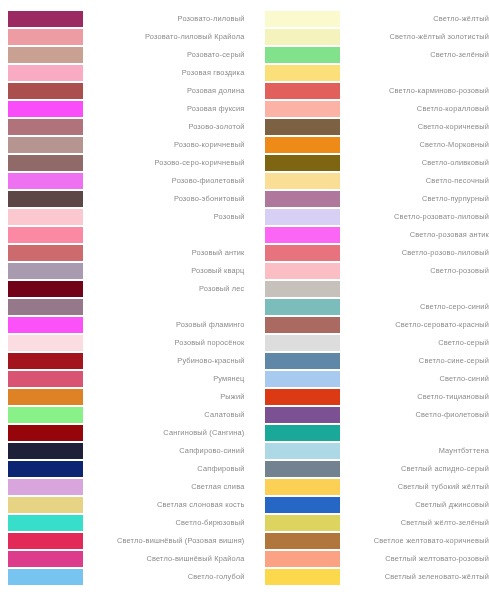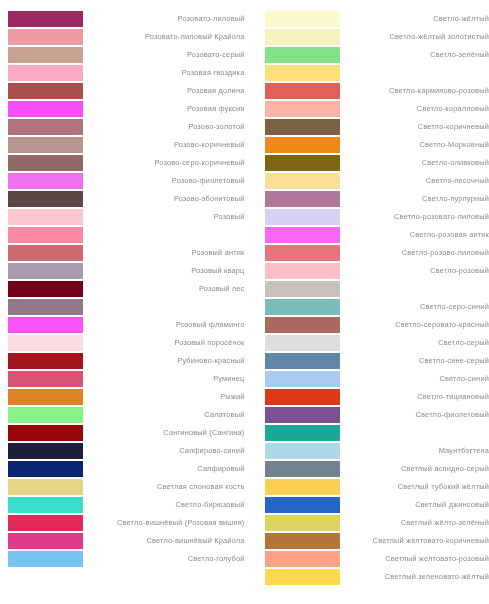--- a/index.html
+++ b/index.html
@@ -152,20 +152,24 @@
       </div>
       <div class="swatch-row">
         <div class="swatch-chip" style="background: rgb(29, 32, 56);"></div>
         <div class="swatch-label">Сапфирово-синий</div>
       </div>
       <div class="swatch-row">
         <div class="swatch-chip" style="background: rgb(12, 37, 114);"></div>
         <div class="swatch-label">Сапфировый</div>
       </div>
       <div class="swatch-row">
+        <div class="swatch-chip" style="background: rgb(216, 165, 220);"></div>
+        <div class="swatch-label">Светлая слива</div>
+      </div>
+      <div class="swatch-row">
         <div class="swatch-chip" style="background: rgb(230, 212, 132);"></div>
         <div class="swatch-label">Светлая слоновая кость</div>
       </div>
       <div class="swatch-row">
         <div class="swatch-chip" style="background: rgb(55, 222, 202);"></div>
         <div class="swatch-label">Светло-бирюзовый</div>
       </div>
       <div class="swatch-row">
         <div class="swatch-chip" style="background: rgb(227, 41, 87);"></div>
         <div class="swatch-label">Светло-вишнёвый (Розовая вишня)</div>
@@ -288,21 +292,21 @@
       <div class="swatch-row">
         <div class="swatch-chip" style="background: rgb(38, 103, 197);"></div>
         <div class="swatch-label">Светлый джинсовый</div>
       </div>
       <div class="swatch-row">
         <div class="swatch-chip" style="background: rgb(220, 212, 94);"></div>
         <div class="swatch-label">Светлый жёлто-зелёный</div>
       </div>
       <div class="swatch-row">
         <div class="swatch-chip" style="background: rgb(177, 118, 59);"></div>
-        <div class="swatch-label">Светлый желтовато-коричневый</div>
+        <div class="swatch-label">Светлое желтовато-коричневый</div>
       </div>
       <div class="swatch-row">
         <div class="swatch-chip" style="background: rgb(251, 161, 132);"></div>
         <div class="swatch-label">Светлый желтовато-розовый</div>
       </div>
       <div class="swatch-row">
         <div class="swatch-chip" style="background: rgb(251, 216, 76);"></div>
         <div class="swatch-label">Светлый зеленовато-жёлтый</div>
       </div>
     </div>

